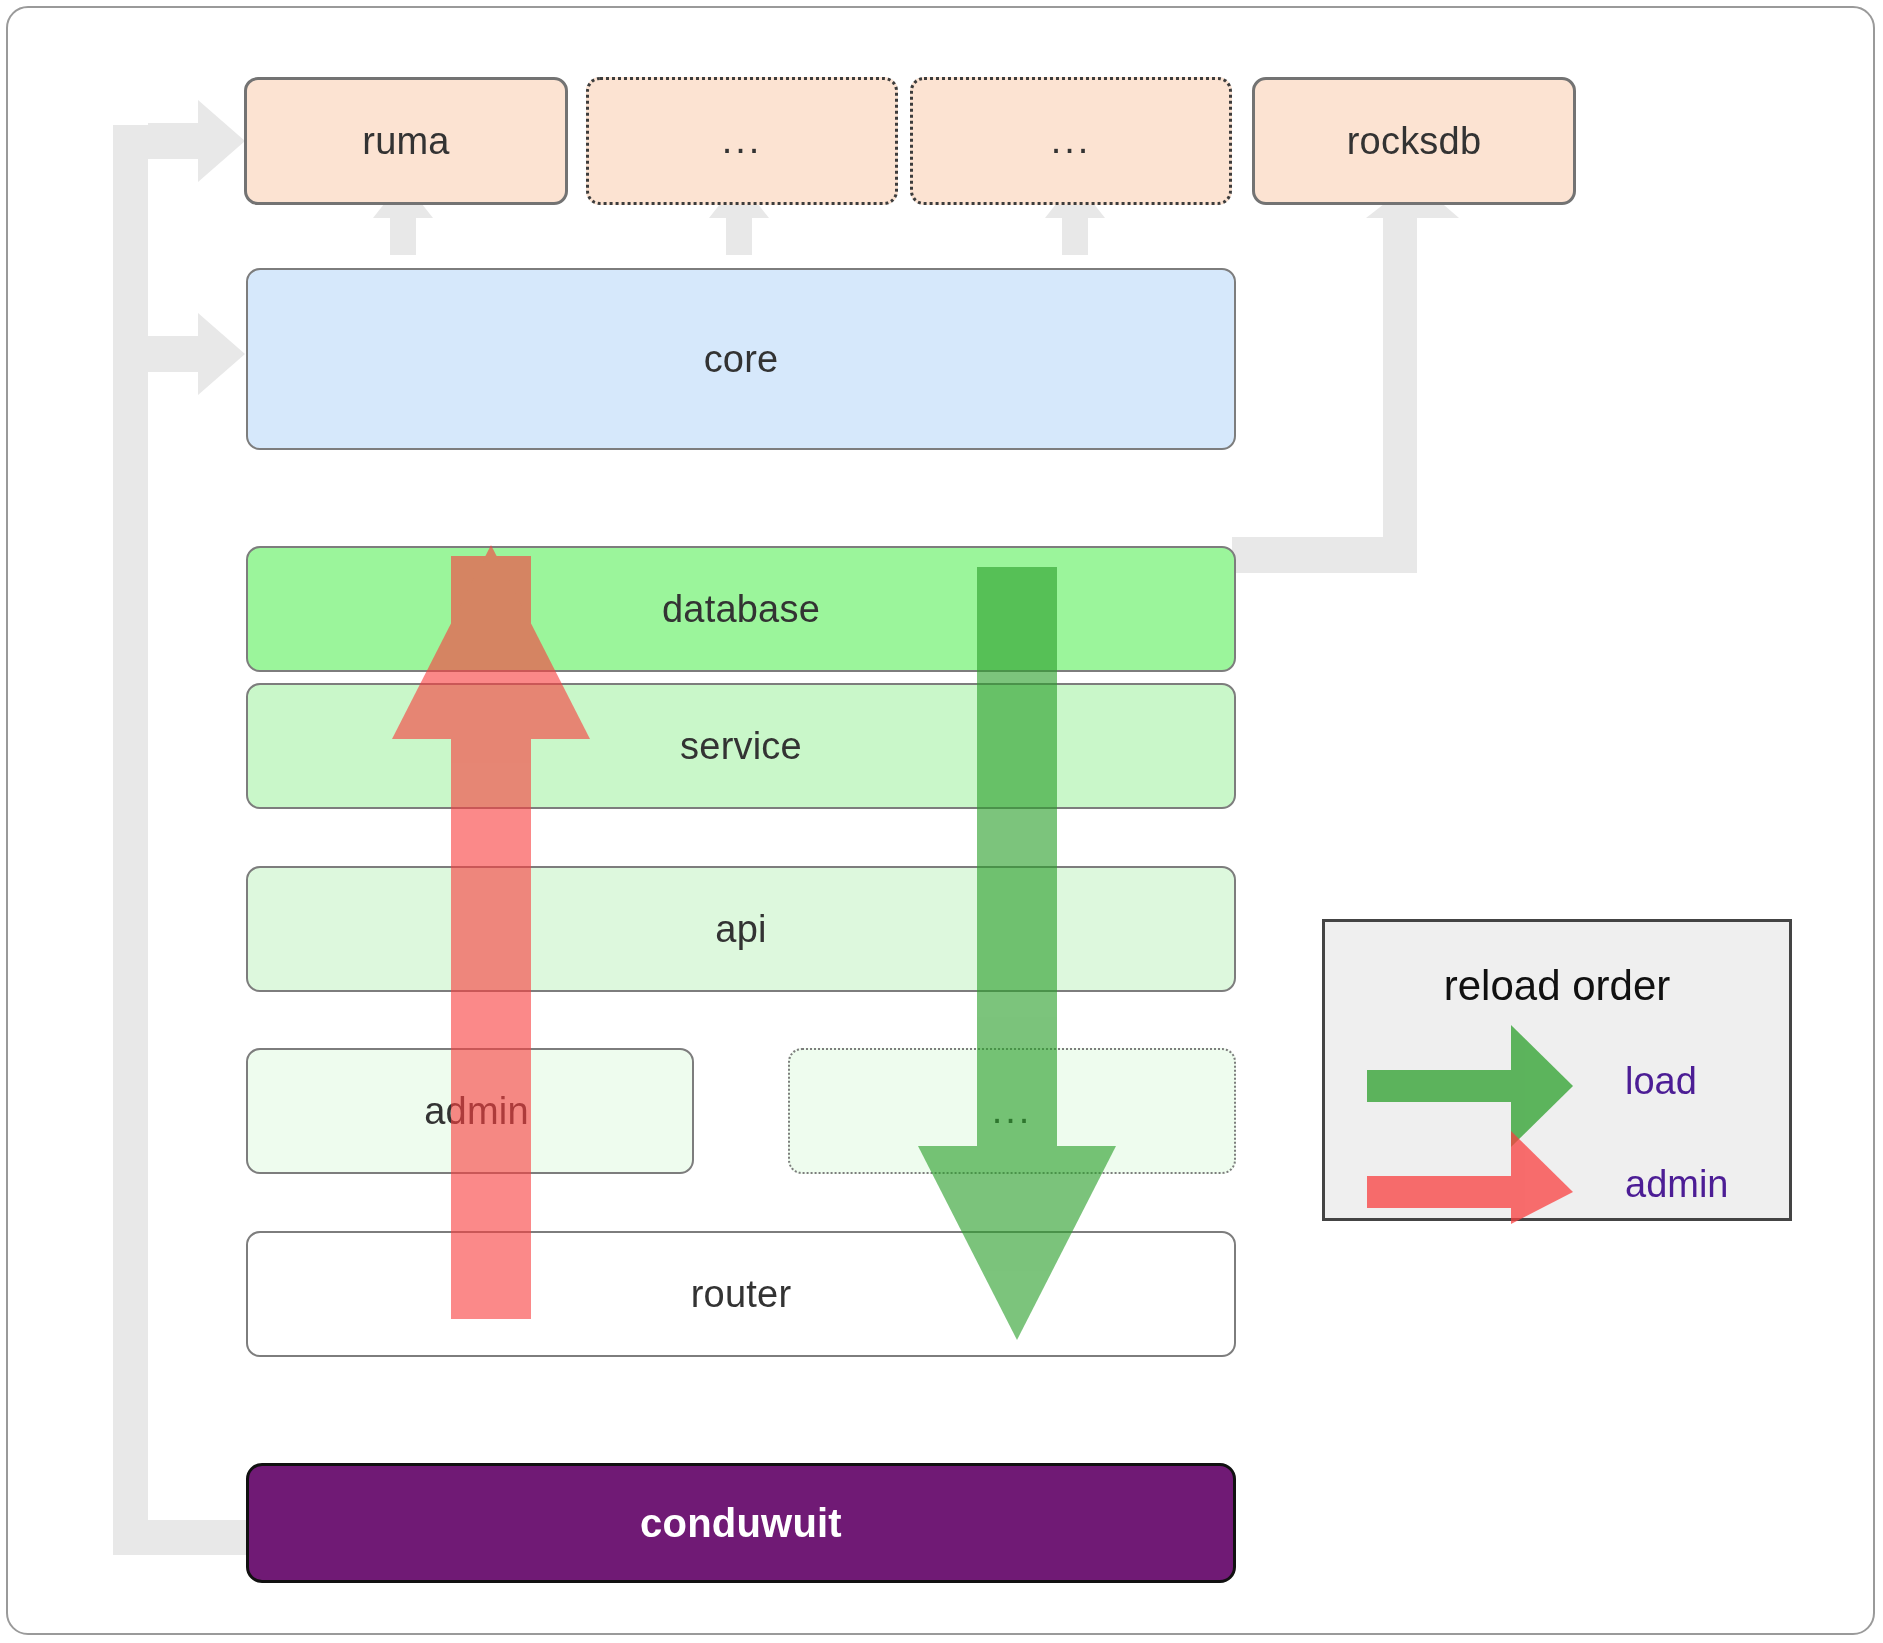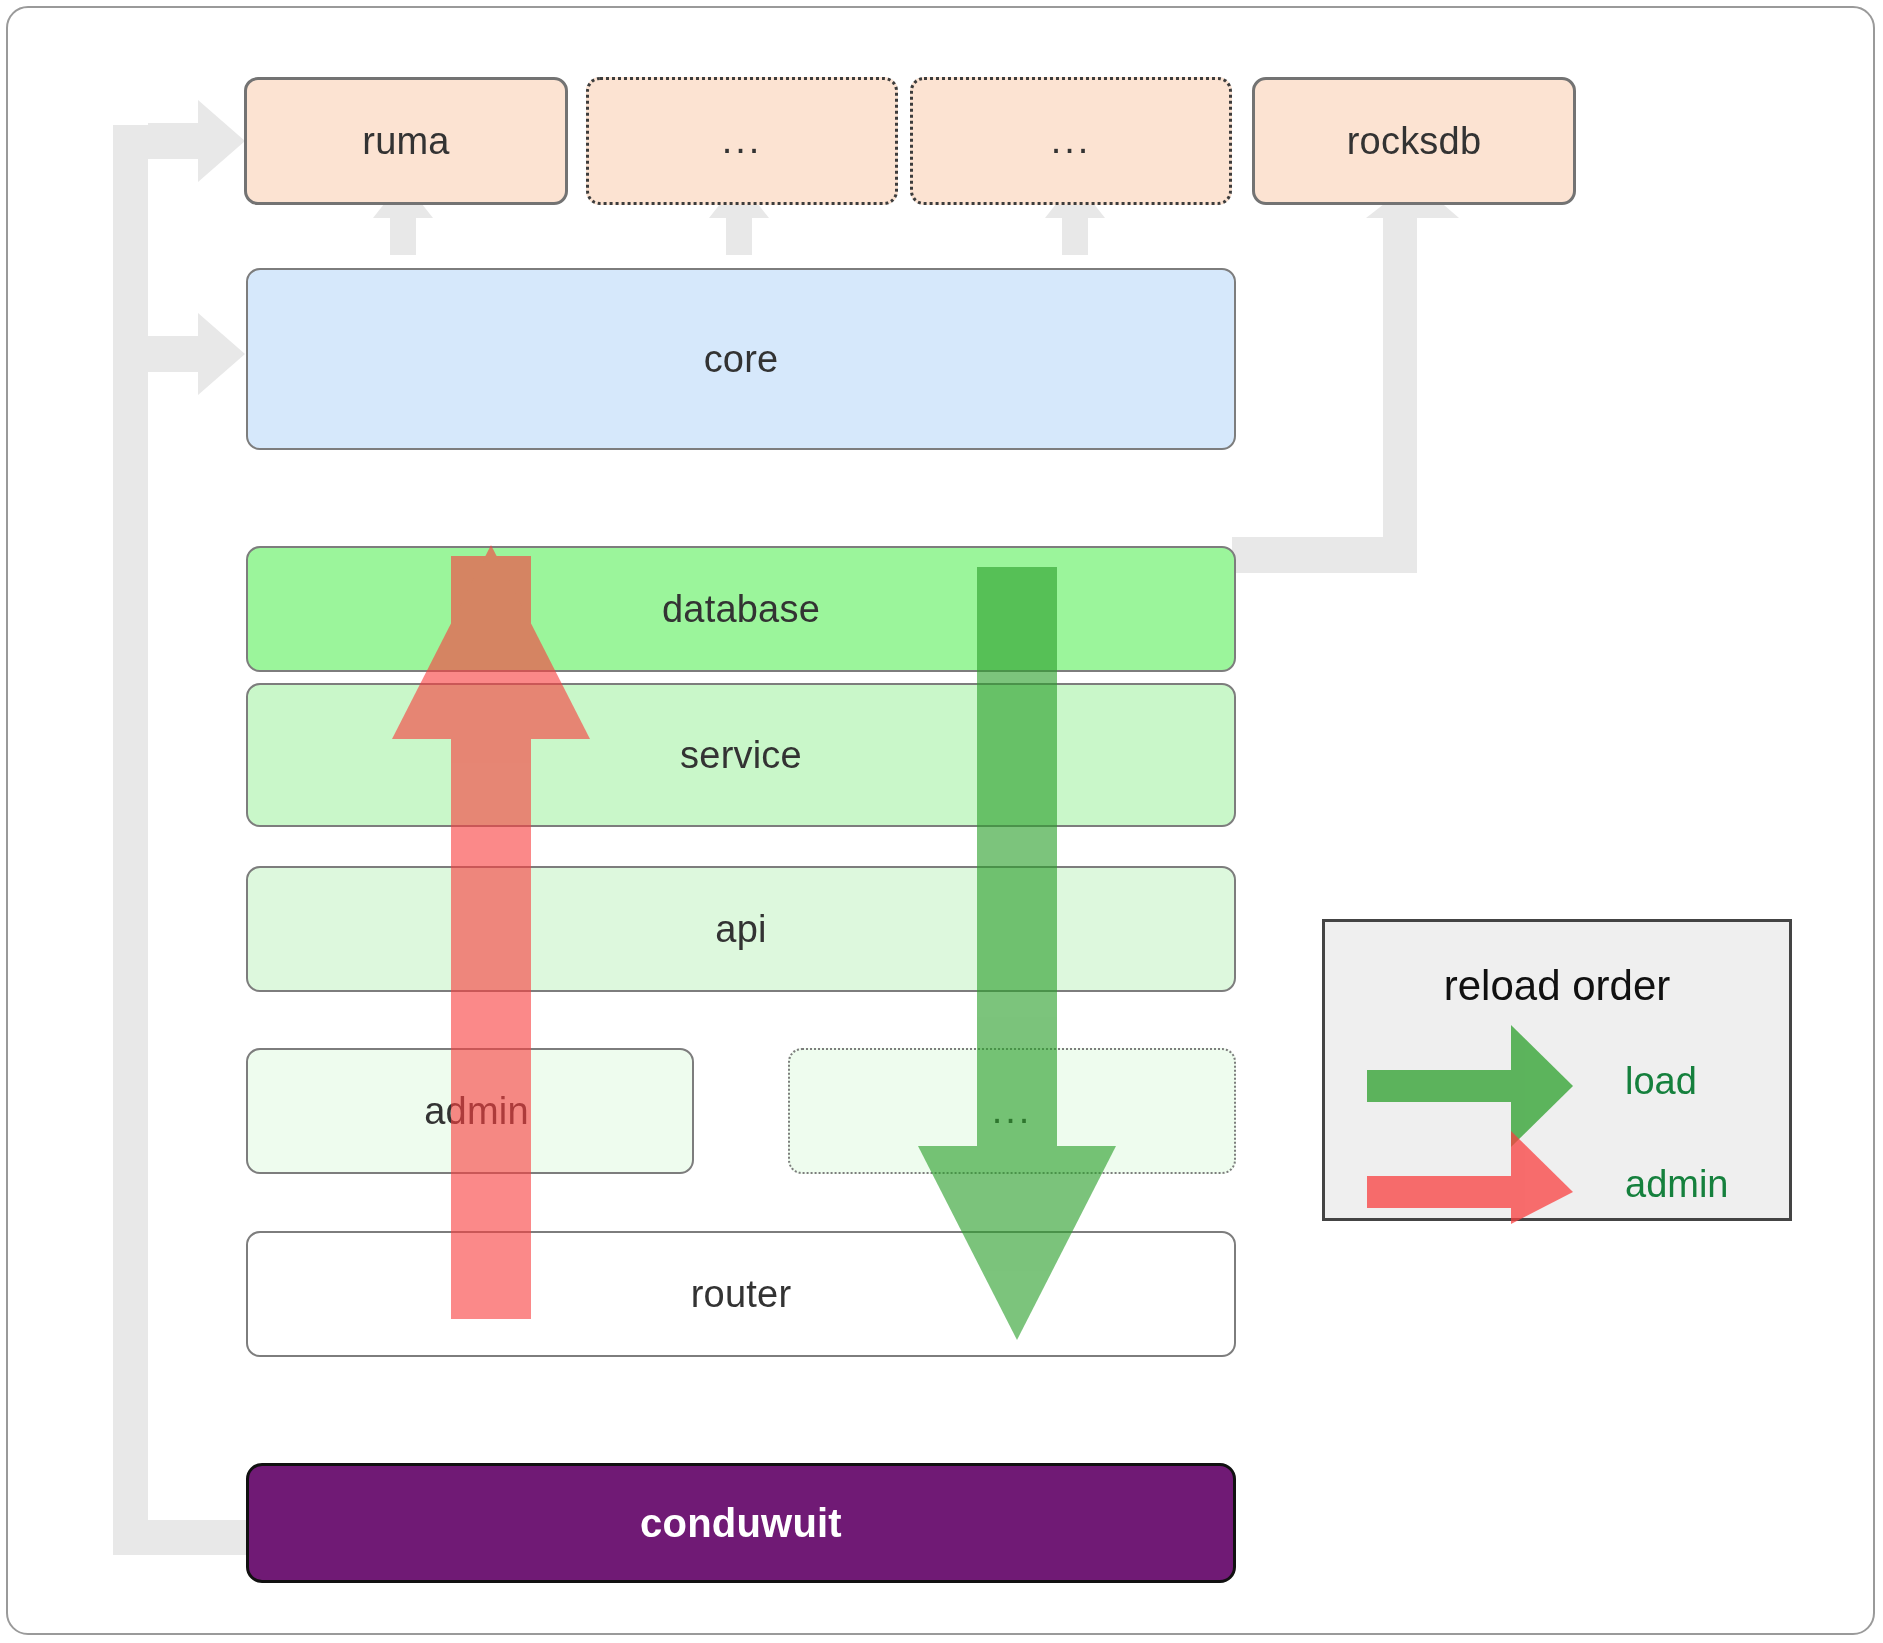--- a/index.html
+++ b/index.html
@@ -84,21 +84,21 @@
   #legend-title {
     position: absolute;
     left: 0; right: 0; top: 40px;
     text-align: center;
     font-size: 42px;
     color: #111111;
   }
   .legend-row-label {
     position: absolute;
     font-size: 38px;
-    color: #15803d;
+    color: #4c1d95;
   }
   #legend-load-label   { left: 300px; top: 138px; }
   #legend-unload-label { left: 300px; top: 241px; }
 
   
   svg.overlay {
     position: absolute;
     left: 0;
     top: 0;
     width: 1883px;
@@ -154,21 +154,21 @@
   </div>
 
   <div class="box box-solid-grey" id="layer-core" style="left:246px; top:268px; width:990px; height:182px;">
     <span class="lbl">core</span>
   </div>
 
   <div class="box box-solid-grey" id="layer-database" style="left:246px; top:502px; width:990px; height:126px;">
     <span class="lbl">database</span>
   </div>
 
-  <div class="box box-solid-grey" id="layer-service" style="left:246px; top:683px; width:990px; height:144px;">
+  <div class="box box-solid-grey" id="layer-service" style="left:246px; top:683px; width:990px; height:126px;">
     <span class="lbl">service</span>
   </div>
 
   <div class="box box-solid-grey" id="layer-api" style="left:246px; top:866px; width:990px; height:126px;">
     <span class="lbl">api</span>
   </div>
 
   <div class="box box-solid-grey" id="layer-admin" style="left:246px; top:1048px; width:448px; height:126px;padding-left:13px;">
     <span class="lbl">admin</span>
   </div>

